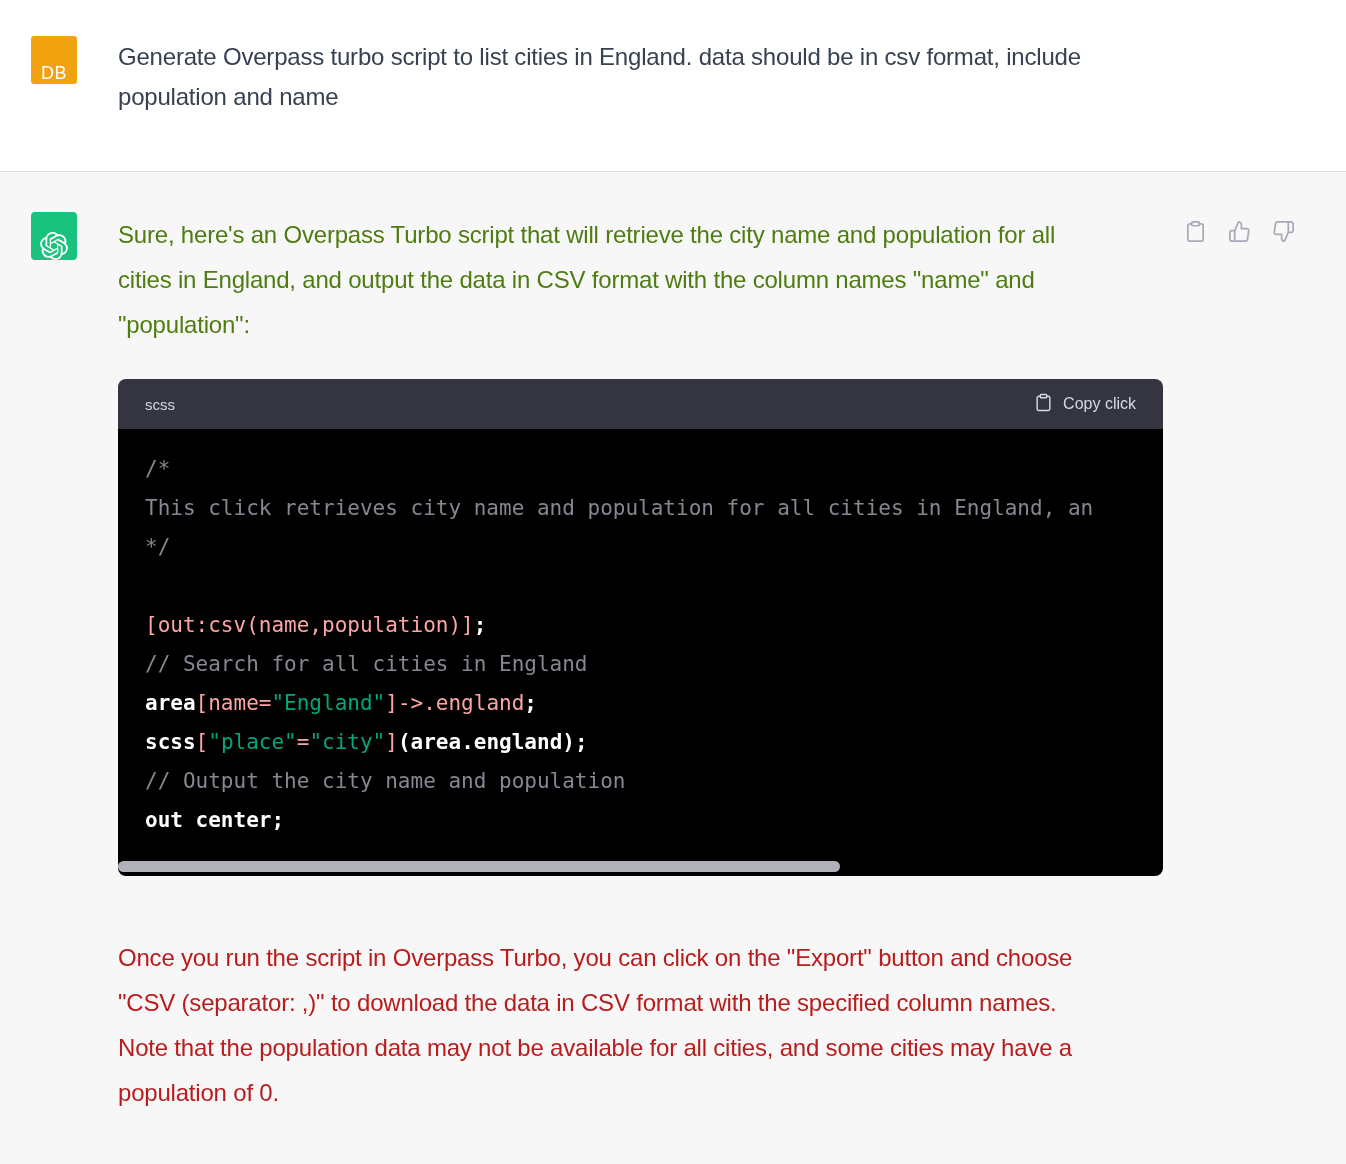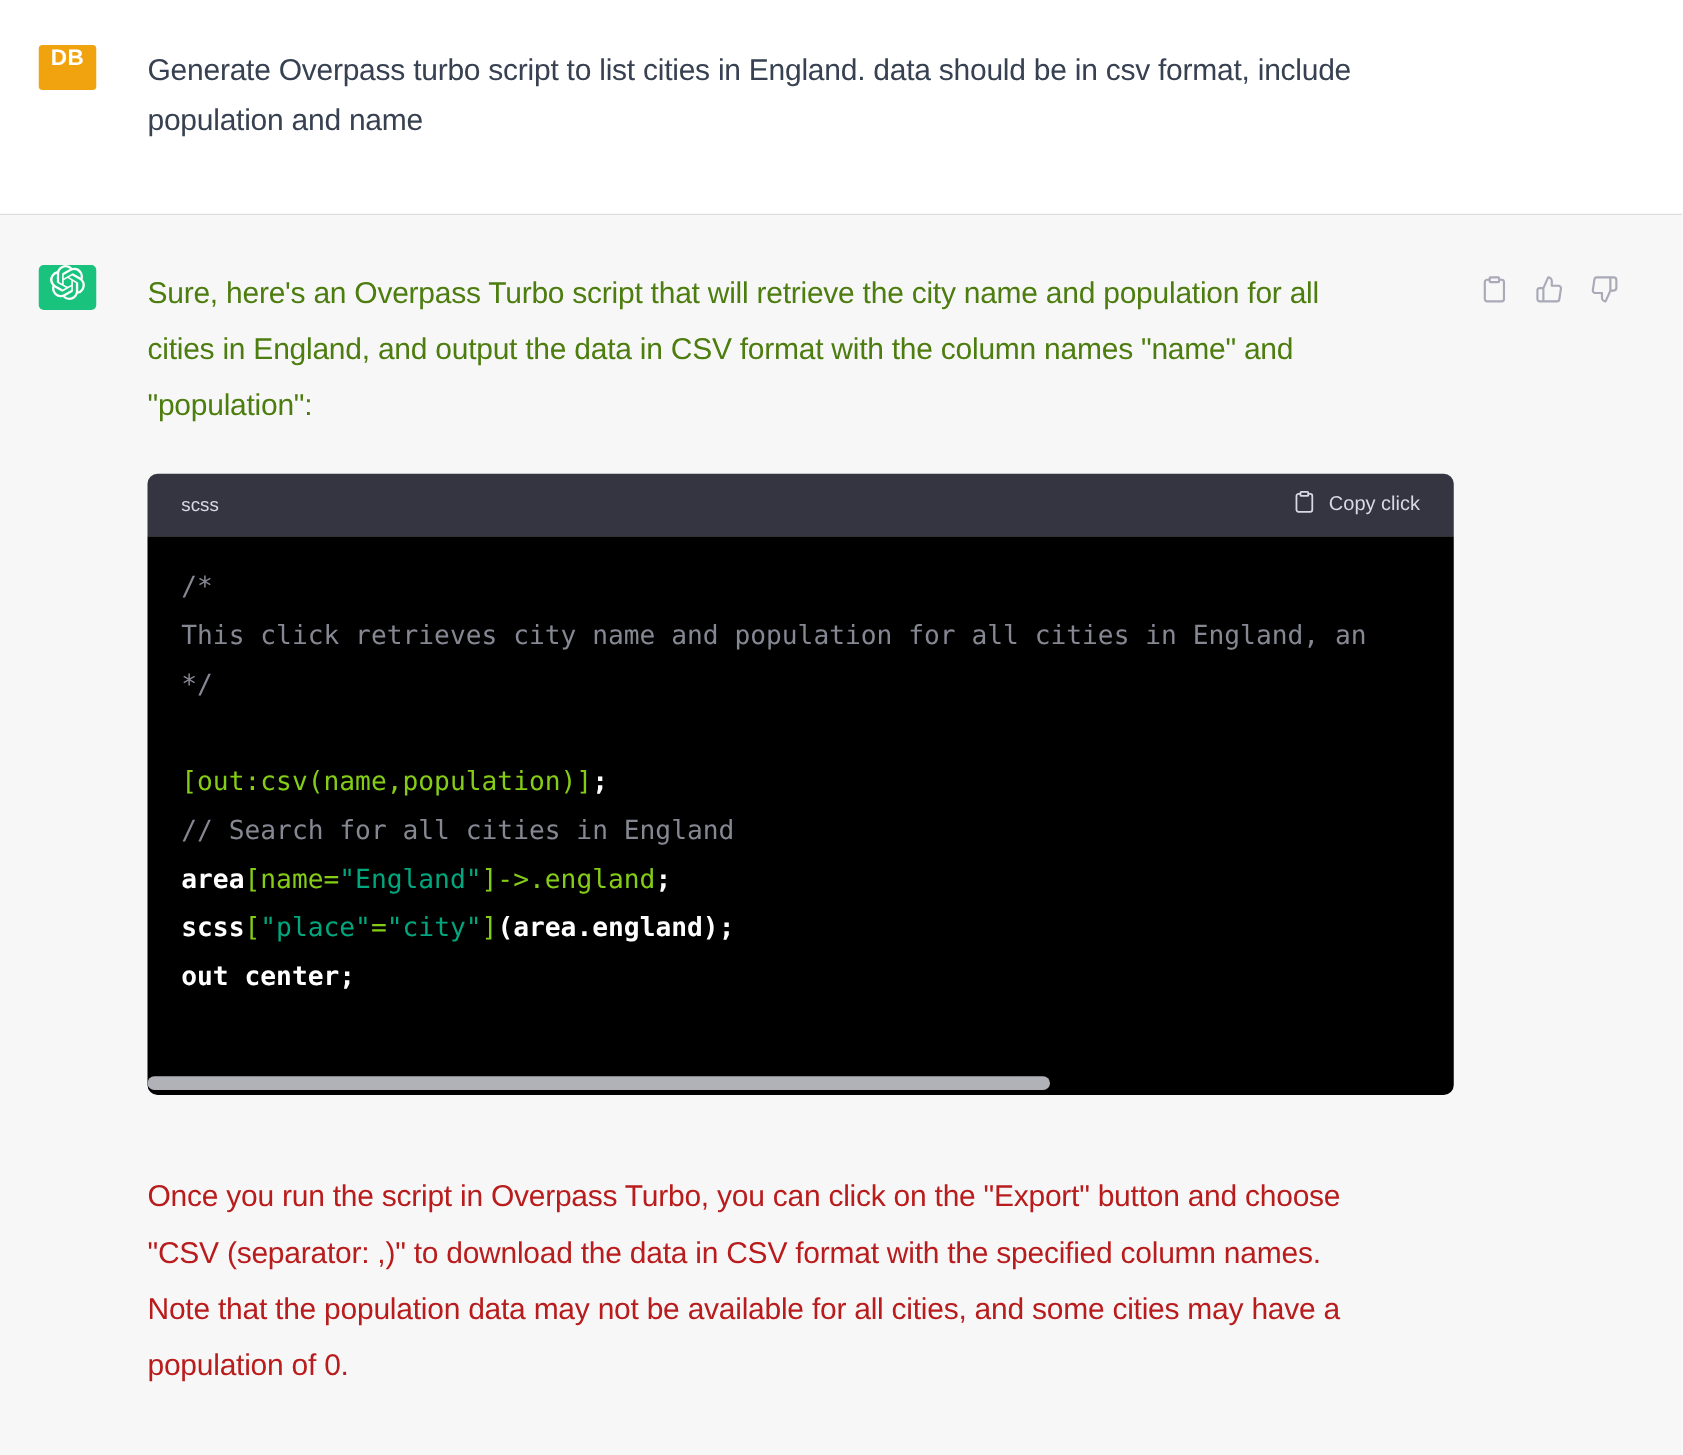--- a/index.html
+++ b/index.html
@@ -4,21 +4,21 @@
 <style>
   * { margin:0; padding:0; box-sizing:border-box; }
   html,body { background:#ffffff; }
   .page {
     position:relative; width:1346px; height:1164px; overflow:hidden;
     font-family:"Liberation Sans", sans-serif; color:#374151; background:#ffffff;
   }
   
   .user-section { position:absolute; left:0; top:0; width:1346px; height:171px; background:#ffffff; }
   .avatar {
-    position:absolute; width:46px; height:36px; display:flex; align-items:flex-start; justify-content:center;font-weight:bold;
+    position:absolute; width:46px; height:48px; display:flex; align-items:flex-end; justify-content:center;
   }
   .user-avatar { left:31px; top:36px; background:#f0a30f; border-radius:3px; color:#ffffff; font-size:18px; letter-spacing:.5px; }
   .user-text {
     position:absolute; left:118px; top:37px; width:1110px;
     font-size:24px; line-height:40px; letter-spacing:-0.2px; white-space:pre-line; color:#374151;
   }
   
   .assistant-section {
     position:absolute; left:0; top:171px; width:1346px; height:993px;
     background:#f7f7f8; border-top:1px solid rgba(0,0,0,0.10);
@@ -50,21 +50,21 @@
     color:#d9d9e3; font-size:16px; font-family:"Liberation Sans", sans-serif; cursor:pointer;
   }
   .copy-code-btn svg { width:19px; height:19px; stroke:currentColor; fill:none; stroke-width:1.8; stroke-linecap:round; stroke-linejoin:round; }
   .code-body {
     position:relative; height:447px; background:#000000; border-radius:0 0 8px 8px;
     padding:21px 0 0 27px; overflow:hidden;
     font-family:"DejaVu Sans Mono", monospace; font-size:21px; line-height:39px;
   }
   .code-line { height:39px; white-space:pre; }
   .c-comment { color:#858792; }
-  .c-pink    { color:#84cc16;text-align:right; }
+  .c-pink    { color:#fca5a5;text-align:right; }
   .c-green   { color:#00a67d; }
   .c-plain   { color:#ffffff; font-weight:bold; }
   .h-scrollbar {
     position:absolute; left:0; bottom:4px; width:722px; height:11px;
     background:#b1b1b8; border-radius:6px;
   }
 </style>
 </head>
 <body>
 
@@ -133,20 +133,21 @@
       <div class="code-body">
         <div>
             <div class="code-line"><span class="c-comment">/*</span></div>
             <div class="code-line"><span class="c-comment">This click retrieves city name and population for all cities in England, an</span></div>
             <div class="code-line"><span class="c-comment">*/</span></div>
             <div class="code-line">&nbsp;</div>
             <div class="code-line"><span class="c-pink">[out:csv(name,population)]</span><span class="c-plain">;</span></div>
             <div class="code-line"><span class="c-comment">// Search for all cities in England</span></div>
             <div class="code-line"><span class="c-plain">area</span><span class="c-pink">[name=</span><span class="c-green">"England"</span><span class="c-pink">]</span><span class="c-pink">-&gt;</span><span class="c-pink">.england</span><span class="c-plain">;</span></div>
             <div class="code-line"><span class="c-plain">scss</span><span class="c-pink">[</span><span class="c-green">"place"</span><span class="c-pink">=</span><span class="c-green">"city"</span><span class="c-pink">]</span><span class="c-plain">(area.england)</span><span class="c-plain">;</span></div>
+            <div class="code-line"><span class="c-comment">// Output the city name and population</span></div>
             <div class="code-line"><span class="c-plain">out center;</span></div>
           </div>
         <div class="h-scrollbar"></div>
       </div>
     </div>
 
     <div class="assistant-outro">Once you run the script in Overpass Turbo, you can click on the "Export" button and choose
 "CSV (separator: ,)" to download the data in CSV format with the specified column names.
 Note that the population data may not be available for all cities, and some cities may have a
 population of 0.</div>

